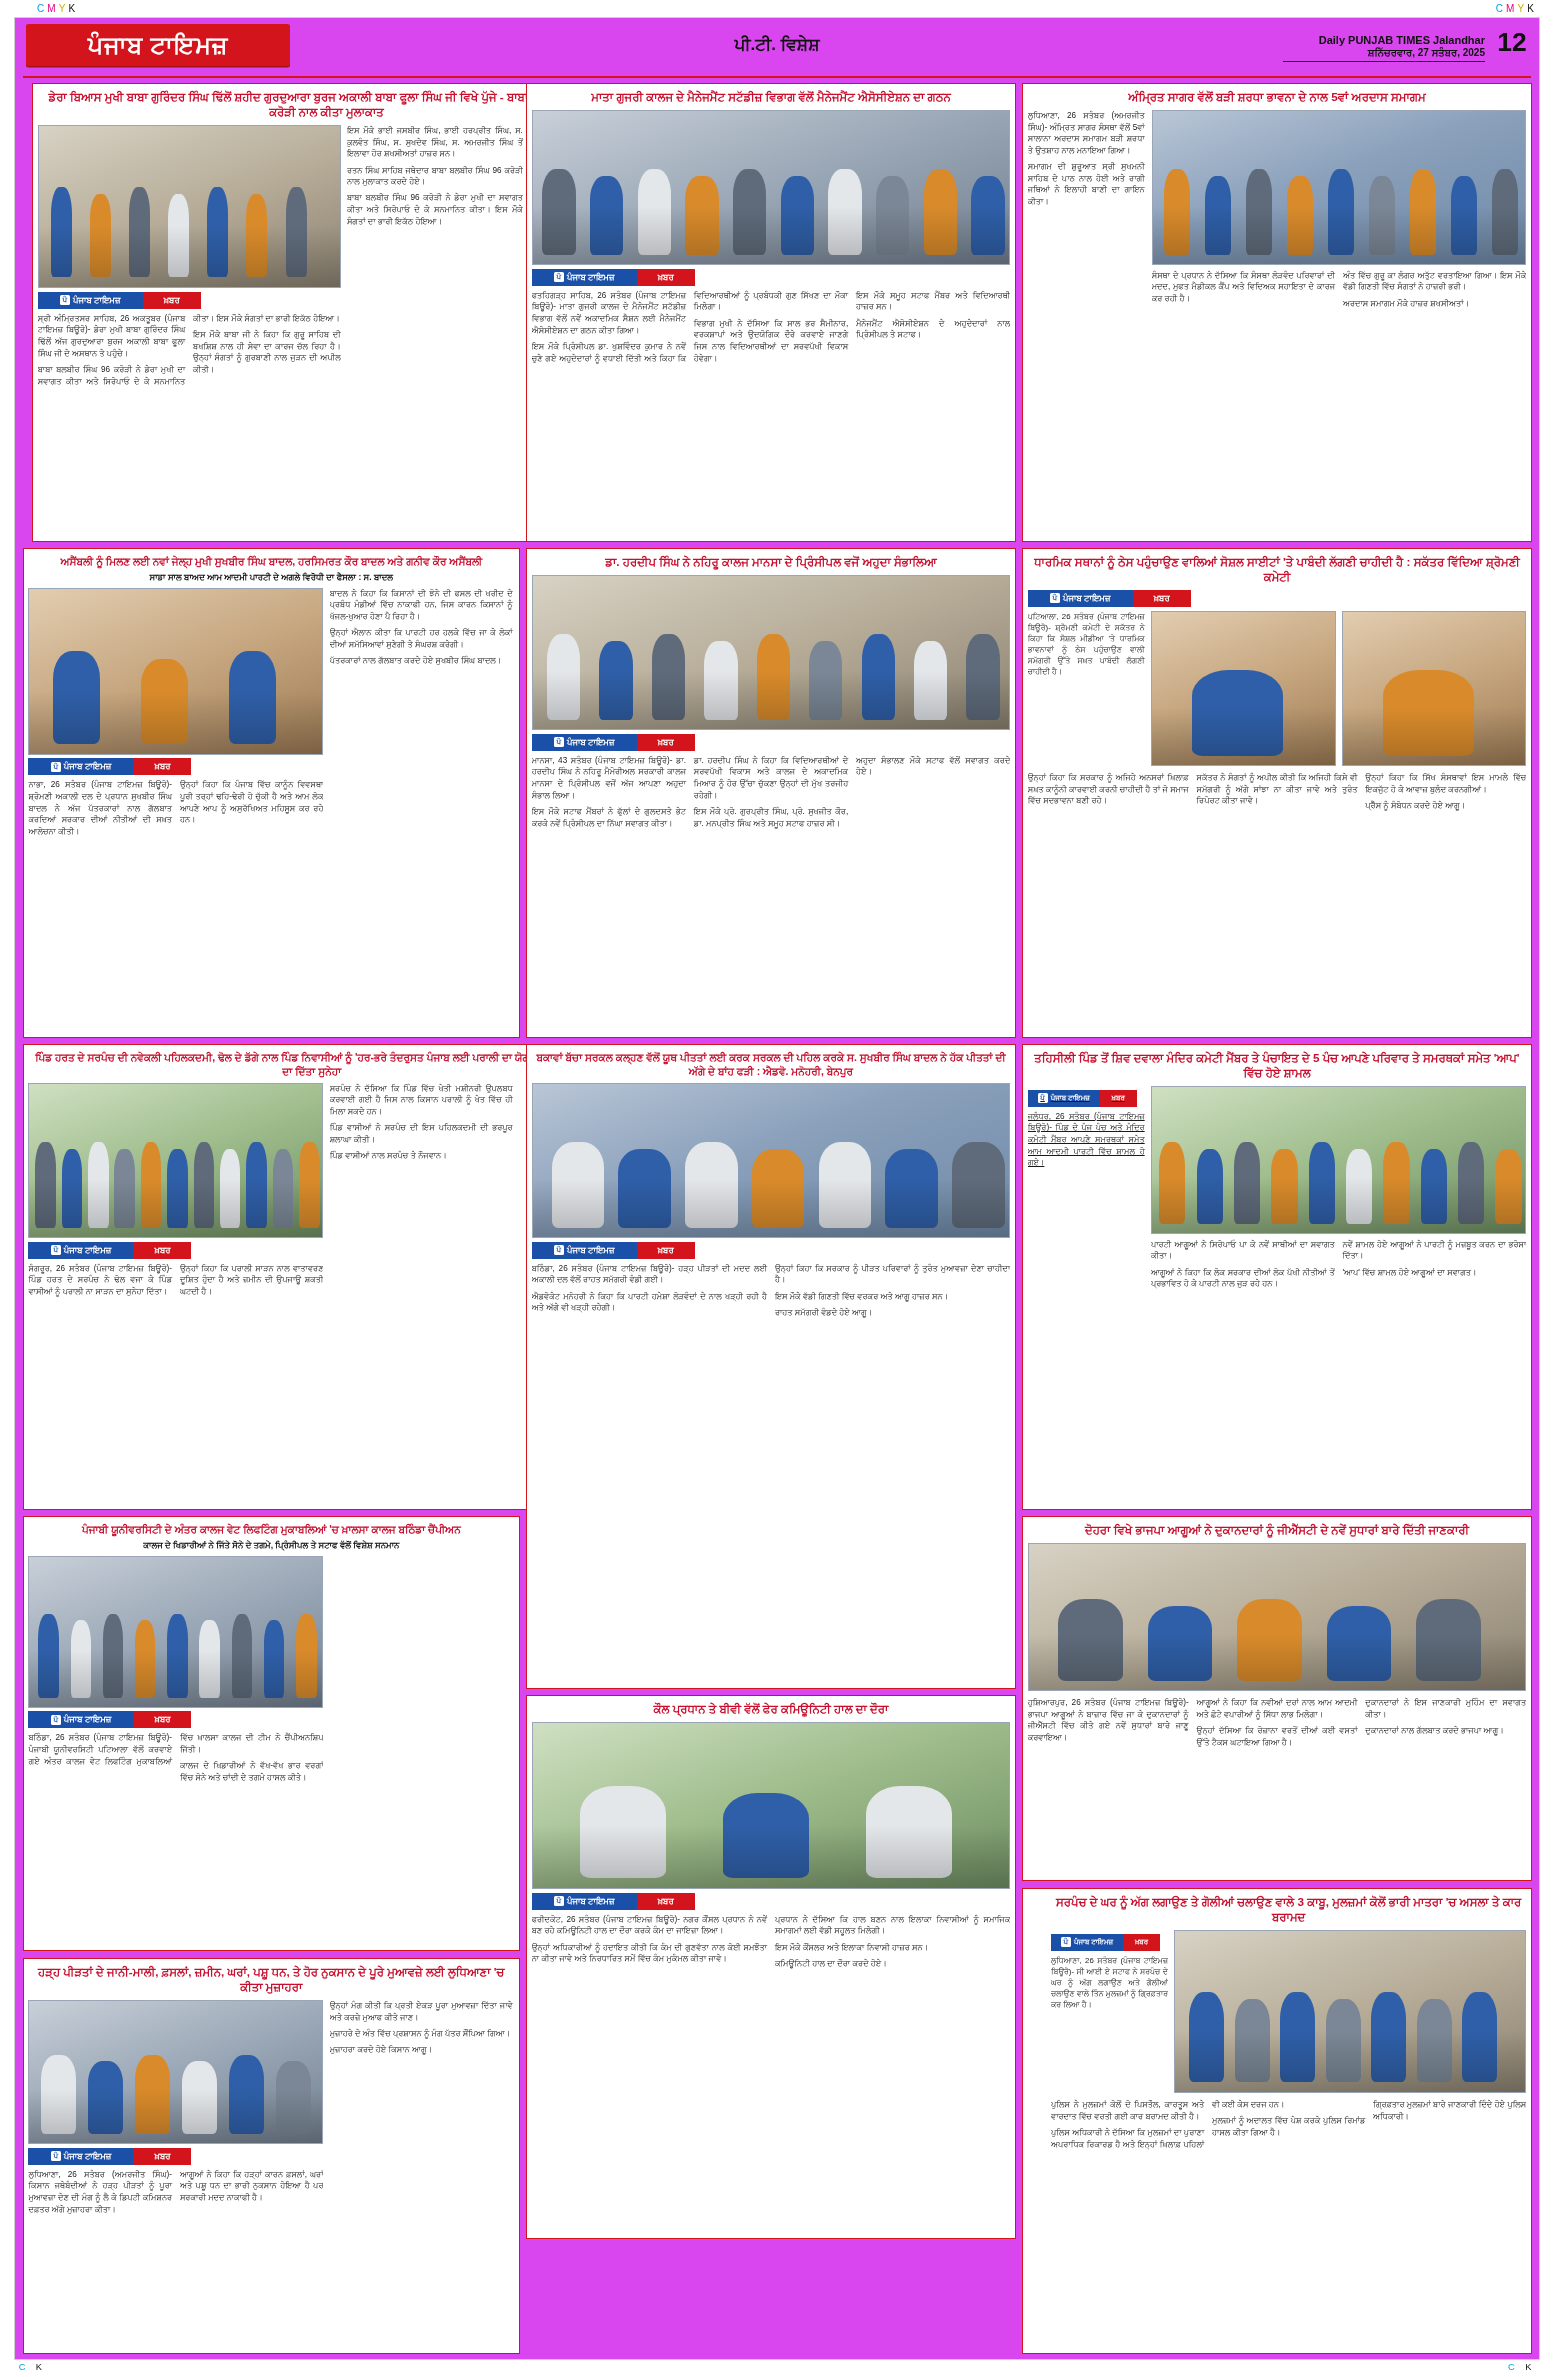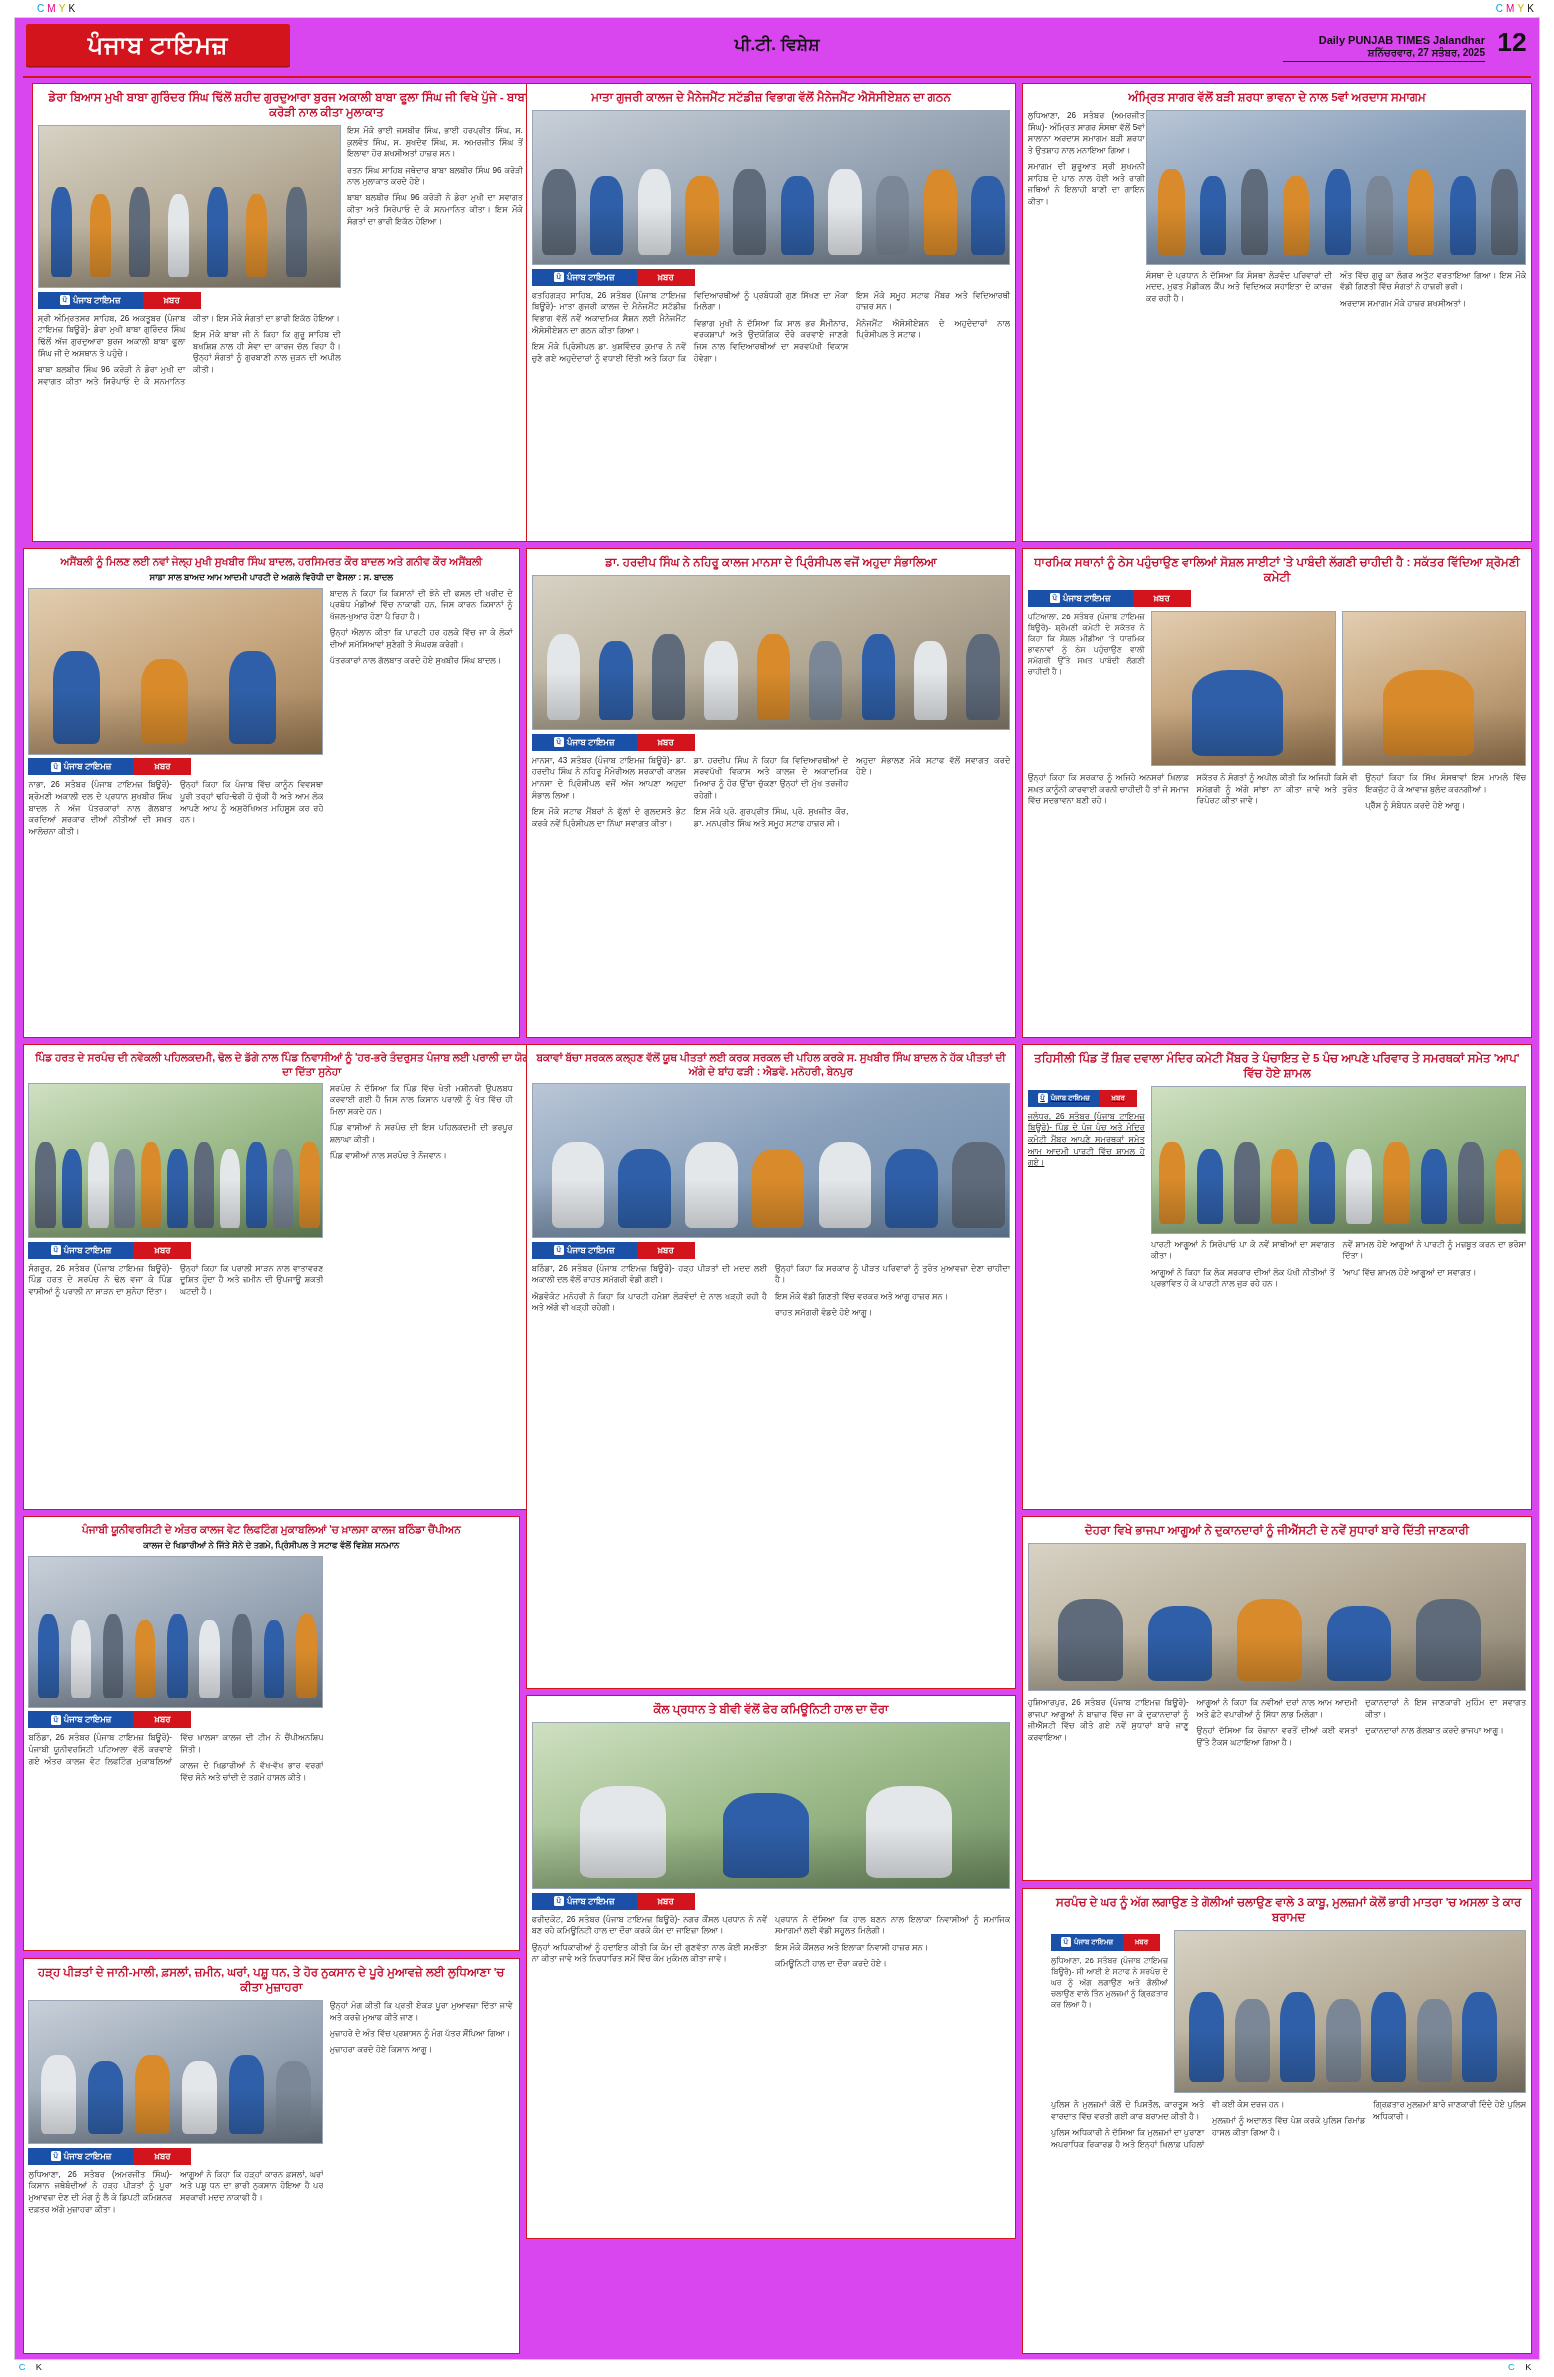--- a/index.html
+++ b/index.html
@@ -172,21 +172,21 @@
         <p>ਫਤਹਿਗੜ੍ਹ ਸਾਹਿਬ, 26 ਸਤੰਬਰ (ਪੰਜਾਬ ਟਾਇਮਜ਼ ਬਿਊਰੋ)- ਮਾਤਾ ਗੁਜਰੀ ਕਾਲਜ ਦੇ ਮੈਨੇਜਮੈਂਟ ਸਟੱਡੀਜ਼ ਵਿਭਾਗ ਵੱਲੋਂ ਨਵੇਂ ਅਕਾਦਮਿਕ ਸੈਸ਼ਨ ਲਈ ਮੈਨੇਜਮੈਂਟ ਐਸੋਸੀਏਸ਼ਨ ਦਾ ਗਠਨ ਕੀਤਾ ਗਿਆ।</p>
         <p>ਇਸ ਮੌਕੇ ਪ੍ਰਿੰਸੀਪਲ ਡਾ. ਖੁਸ਼ਵਿੰਦਰ ਕੁਮਾਰ ਨੇ ਨਵੇਂ ਚੁਣੇ ਗਏ ਅਹੁਦੇਦਾਰਾਂ ਨੂੰ ਵਧਾਈ ਦਿੱਤੀ ਅਤੇ ਕਿਹਾ ਕਿ ਵਿਦਿਆਰਥੀਆਂ ਨੂੰ ਪ੍ਰਬੰਧਕੀ ਗੁਣ ਸਿੱਖਣ ਦਾ ਮੌਕਾ ਮਿਲੇਗਾ।</p>
         <p>ਵਿਭਾਗ ਮੁਖੀ ਨੇ ਦੱਸਿਆ ਕਿ ਸਾਲ ਭਰ ਸੈਮੀਨਾਰ, ਵਰਕਸ਼ਾਪਾਂ ਅਤੇ ਉਦਯੋਗਿਕ ਦੌਰੇ ਕਰਵਾਏ ਜਾਣਗੇ ਜਿਸ ਨਾਲ ਵਿਦਿਆਰਥੀਆਂ ਦਾ ਸਰਵਪੱਖੀ ਵਿਕਾਸ ਹੋਵੇਗਾ।</p>
         <p>ਇਸ ਮੌਕੇ ਸਮੂਹ ਸਟਾਫ ਮੈਂਬਰ ਅਤੇ ਵਿਦਿਆਰਥੀ ਹਾਜ਼ਰ ਸਨ।</p>
         <p>ਮੈਨੇਜਮੈਂਟ ਐਸੋਸੀਏਸ਼ਨ ਦੇ ਅਹੁਦੇਦਾਰਾਂ ਨਾਲ ਪ੍ਰਿੰਸੀਪਲ ਤੇ ਸਟਾਫ।</p>
       </div>
     </div>
 
     <div class="article" style="left:1007px;top:65px;width:510px;height:459px;">
       <div class="hl">ਅੰਮ੍ਰਿਤ ਸਾਗਰ ਵੱਲੋਂ ਬੜੀ ਸ਼ਰਧਾ ਭਾਵਨਾ ਦੇ ਨਾਲ 5ਵਾਂ ਅਰਦਾਸ ਸਮਾਗਮ</div>
-      <div style="display:flex;gap:1px;height:365px;">
+      <div style="display:flex;gap:7px;height:365px;">
         <div class="cols c1" style="width:117px;overflow:hidden;">
           <p>ਲੁਧਿਆਣਾ, 26 ਸਤੰਬਰ (ਅਮਰਜੀਤ ਸਿੰਘ)- ਅੰਮ੍ਰਿਤ ਸਾਗਰ ਸੰਸਥਾ ਵੱਲੋਂ 5ਵਾਂ ਸਾਲਾਨਾ ਅਰਦਾਸ ਸਮਾਗਮ ਬੜੀ ਸ਼ਰਧਾ ਤੇ ਉਤਸ਼ਾਹ ਨਾਲ ਮਨਾਇਆ ਗਿਆ।</p>
           <p>ਸਮਾਗਮ ਦੀ ਸ਼ੁਰੂਆਤ ਸ੍ਰੀ ਸੁਖਮਨੀ ਸਾਹਿਬ ਦੇ ਪਾਠ ਨਾਲ ਹੋਈ ਅਤੇ ਰਾਗੀ ਜਥਿਆਂ ਨੇ ਇਲਾਹੀ ਬਾਣੀ ਦਾ ਗਾਇਨ ਕੀਤਾ।</p>
         </div>
         <div style="flex:1;display:flex;flex-direction:column;">
           <div style="height:155px;">
             <div class="photo">
               <div class="people">
                 <i class="o" style="left:3%"></i>
                   <i class="t" style="left:14%"></i>

